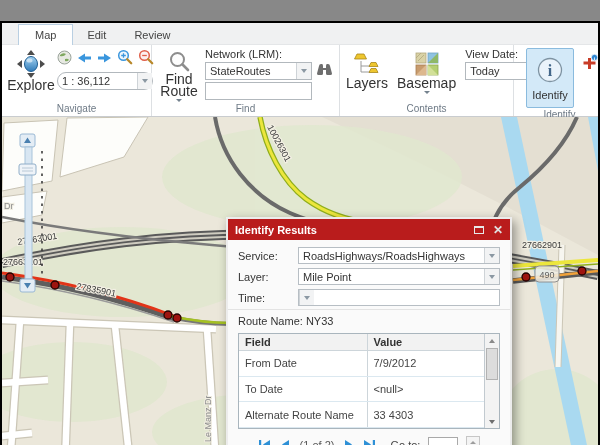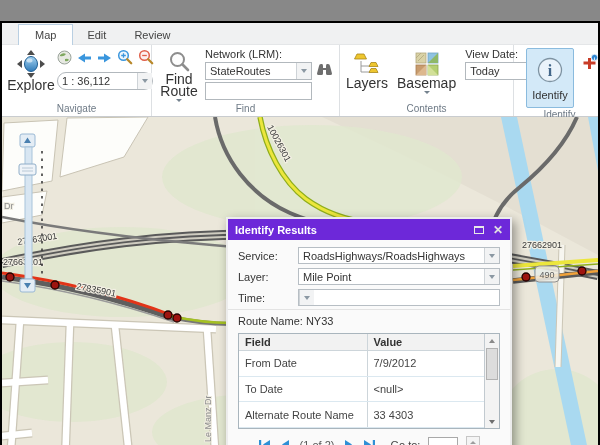--- a/index.html
+++ b/index.html
@@ -36,21 +36,21 @@
   .identify-btn { width:48px; height:60px; background:#d3e9f8; border:1px solid #8abbde; border-radius:2px; display:flex; flex-direction:column; align-items:center; justify-content:center; gap:2px; font-size:11px; color:#333; }
 
   
   .map { position:relative; width:596px; height:347px; background:#ebe7da; overflow:hidden; }
   .map svg.art { position:absolute; left:0; top:0; }
   .maplabel { font-size:9px; fill:#3a3a3a; paint-order:stroke; stroke:#f2efe3; stroke-width:2.5px; font-family:"Liberation Sans",sans-serif; }
   .streetlabel { font-size:9px; fill:#8d8d8d; paint-order:stroke; stroke:#efece0; stroke-width:2px; font-family:"Liberation Sans",sans-serif; }
 
   
   .dlg { position:absolute; left:224px; top:100px; width:286px; height:241px; background:#fafafa; border:2px solid #ececec; box-shadow:3px 4px 10px rgba(0,0,0,.4); font-size:11px; color:#333; }
-  .titlebar { height:21px; background:#6d28d9; color:#fff; display:flex; align-items:center; padding:0 7px; }
+  .titlebar { height:21px; background:#b91c1c; color:#fff; display:flex; align-items:center; padding:0 7px; }
   .titlebar .title { flex:1; font-weight:bold; font-size:11px; }
   .btn-max { width:10px; height:8px; border:1px solid #e8e8e8; border-top:2px solid #e8e8e8; margin-right:9px; }
   .btn-close { color:#e0e0e0; font-size:12px; font-weight:bold; line-height:10px; }
   .dlg-body { padding:7px 10px 0; }
   .frow { display:flex; align-items:center; margin-bottom:4px; }
   .flabel { width:60px; color:#333; }
   .frow .combo { flex:1; height:17px; border-color:#b7bec4; }
   .sep { height:1px; background:#e3e3e3; margin:3px -10px 5px; }
   .route-row { margin-bottom:6px; }
   .tblwrap { display:flex; border:1px solid #a9b5bd; height:96px; overflow:hidden; background:#fff; }

